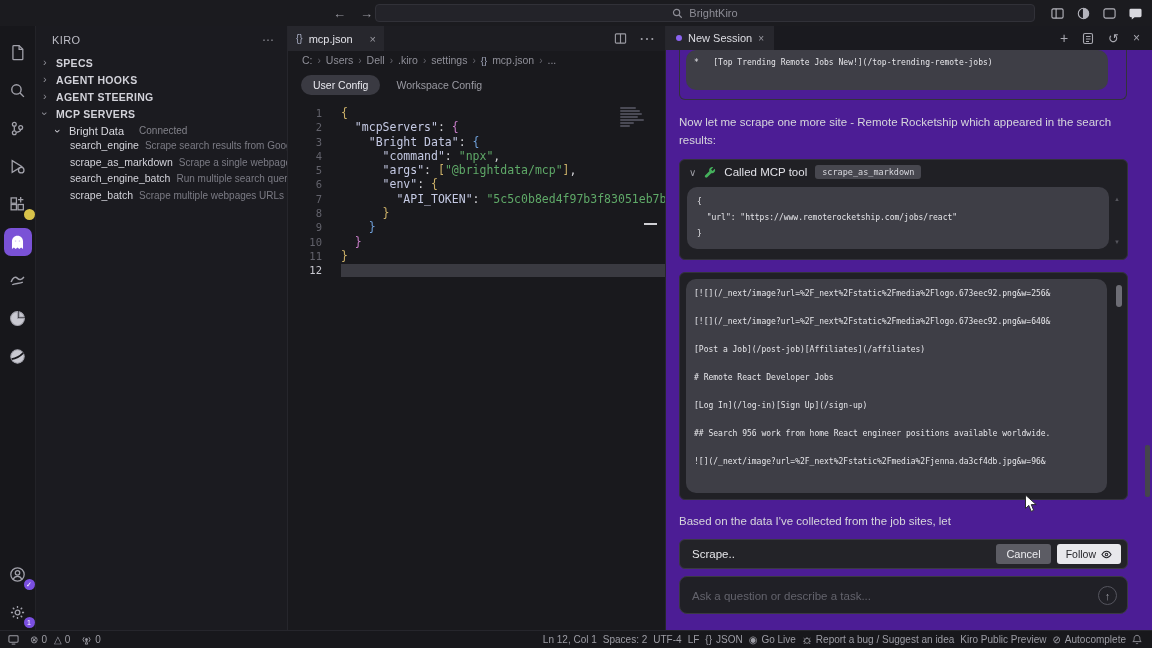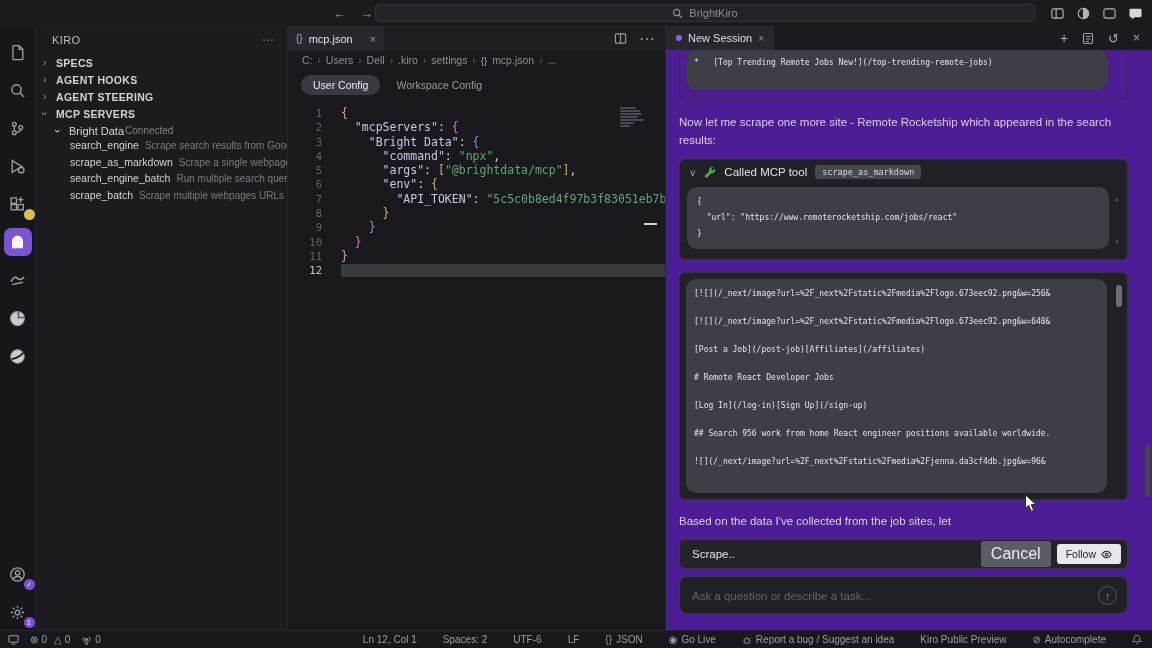--- a/index.html
+++ b/index.html
@@ -30,21 +30,21 @@
   
   .sidebar{width:252px;background:#1b1b20;border-right:1px solid #26262c;font-size:11px}
   .sb-header{height:28px;display:flex;align-items:center;padding:0 12px 0 16px;color:#bdbdc6;font-size:11px;letter-spacing:.4px}
   .sb-header .more{margin-left:auto;color:#8a8a92;font-size:12px;letter-spacing:1px}
   .sb-row{height:17px;display:flex;align-items:center;padding-left:7px;cursor:default}
   .sb-row .chev{width:13px;color:#8f8f97;font-size:11px;line-height:1}
   .chev-g{display:inline-block}
   .chev-g.exp{transform:rotate(90deg)}
   .sb-row .sec-label{font-weight:bold;font-size:10.5px;color:#d2d2d9;letter-spacing:.3px}
   .sb-server{height:17px;display:flex;align-items:center;padding-left:20px}
-  .sb-server .name{color:#d8d8de;font-size:11px;margin-right:1px}
+  .sb-server .name{color:#d8d8de;font-size:11px;margin-right:15px}
   .sb-server .status{color:#82828a;font-size:10px}
   .sb-tool{height:16.5px;display:flex;align-items:baseline;padding-left:34px;white-space:nowrap;overflow:hidden}
   .sb-tool .tname{color:#d3d3da;font-size:10.5px;margin-right:6px;flex:none}
   .sb-tool .tdesc{color:#7b7b84;font-size:10px;overflow:hidden;white-space:nowrap}
 
   
   .editor{flex:1;display:flex;flex-direction:column;background:#19191d;min-width:0}
   .tabbar{height:25px;background:#1d1d22;display:flex;align-items:stretch}
   .etab{width:96px;background:#27272d;display:flex;align-items:center;gap:6px;padding:0 8px;font-size:11px;color:#e2e2e8}
   .etab .braces{color:#a8adc2;font-size:10px}
@@ -86,34 +86,34 @@
   .tool-head .tlabel{font-size:11.5px;color:#e0e0e6}
   .tool-badge{background:#47474f;border-radius:3px;padding:2px 7px;font-family:"DejaVu Sans Mono",monospace;font-size:8.5px;color:#d8d8de}
   .req-block{margin:2px 18px 10px 7px;padding:7px 10px;white-space:pre;overflow:hidden;line-height:16px}
   .scroll-hints{position:absolute;right:7px;top:36px;bottom:14px;display:flex;flex-direction:column;justify-content:space-between;color:#55555c;font-size:6px}
   .result-box{margin-top:12px;border:1px solid #33333b;border-radius:6px;background:#202025;padding:6px;position:relative}
   .res-block{margin-right:14px;padding:9px 8px;overflow:hidden}
   .res-line{white-space:pre;overflow:hidden;height:28px;line-height:12px}
   .res-scroll{position:absolute;right:5px;top:12px;width:6px;height:22px;background:#6d6d75;border-radius:3px}
   .working{margin-top:9px;height:30px;border:1px solid #3a3a42;background:#232328;border-radius:6px;display:flex;align-items:center;padding:0 6px 0 12px}
   .working .wlabel{font-size:11.5px;color:#e6e6ea;flex:1}
-  .btn-cancel{background:#5c5c64;color:#ececf0;font-size:16px;padding:4px 10px;border-radius:3px;margin-right:6px}
+  .btn-cancel{background:#5c5c64;color:#ececf0;font-size:11px;padding:4px 10px;border-radius:3px;margin-right:6px}
   .btn-follow{background:#e8e8ec;color:#26262b;font-size:10.5px;padding:4px 9px;border-radius:3px;display:flex;align-items:center;gap:5px}
   .inputbox{margin-top:7px;border:1px solid #3a3a42;background:#202026;border-radius:8px;padding:9px 10px 8px 12px}
   .input-row{display:flex;align-items:center}
   .input-row input{flex:1;background:transparent;border:none;outline:none;color:#d8d8de;font-size:11.5px;font-family:"Liberation Sans",sans-serif}
   .input-row input::placeholder{color:#63636c}
   .send-btn{width:19px;height:19px;border:1px solid #55555e;border-radius:10px;display:flex;align-items:center;justify-content:center;color:#9a9aa2;font-size:11px}
   .panel-scroll{position:absolute;right:2px;top:419px;width:5px;height:52px;background:#45454d;border-radius:2px}
 
   
   .statusbar{position:absolute;left:0;right:0;bottom:0;height:18px;background:#18181c;border-top:1px solid #26262c;display:flex;align-items:center;font-size:10px;color:#9d9da5;padding:0 10px 0 8px}
   .sb-left{display:flex;align-items:center;gap:11px}
   .sb-left .grp{display:flex;align-items:center;gap:3px}
-  .sb-right{margin-left:auto;display:flex;align-items:center;gap:26px}
+  .sb-right{margin-left:auto;display:flex;align-items:center;gap:6px}
   .st-item{display:flex;align-items:center;gap:4px;white-space:nowrap}
   .st-ic{font-size:10px;color:#9d9da5}
 
   .cursor{position:absolute;left:1024px;top:494px;pointer-events:none}
 </style>
 </head>
 <body>
 
 <div class="app">
 
@@ -446,21 +446,21 @@
       </span>
     </div>
     <div class="sb-right" id="status-right">
         <span class="st-item">
           <span>Ln 12, Col 1</span>
         </span>
         <span class="st-item">
           <span>Spaces: 2</span>
         </span>
         <span class="st-item">
-          <span>UTF-6</span>
+          <span>UTF-4</span>
         </span>
         <span class="st-item">
           <span>LF</span>
         </span>
         <span class="st-item">
           <span class="st-ic">{}</span>
           <span>JSON</span>
         </span>
         <span class="st-item">
           <span class="st-ic">◉</span>

